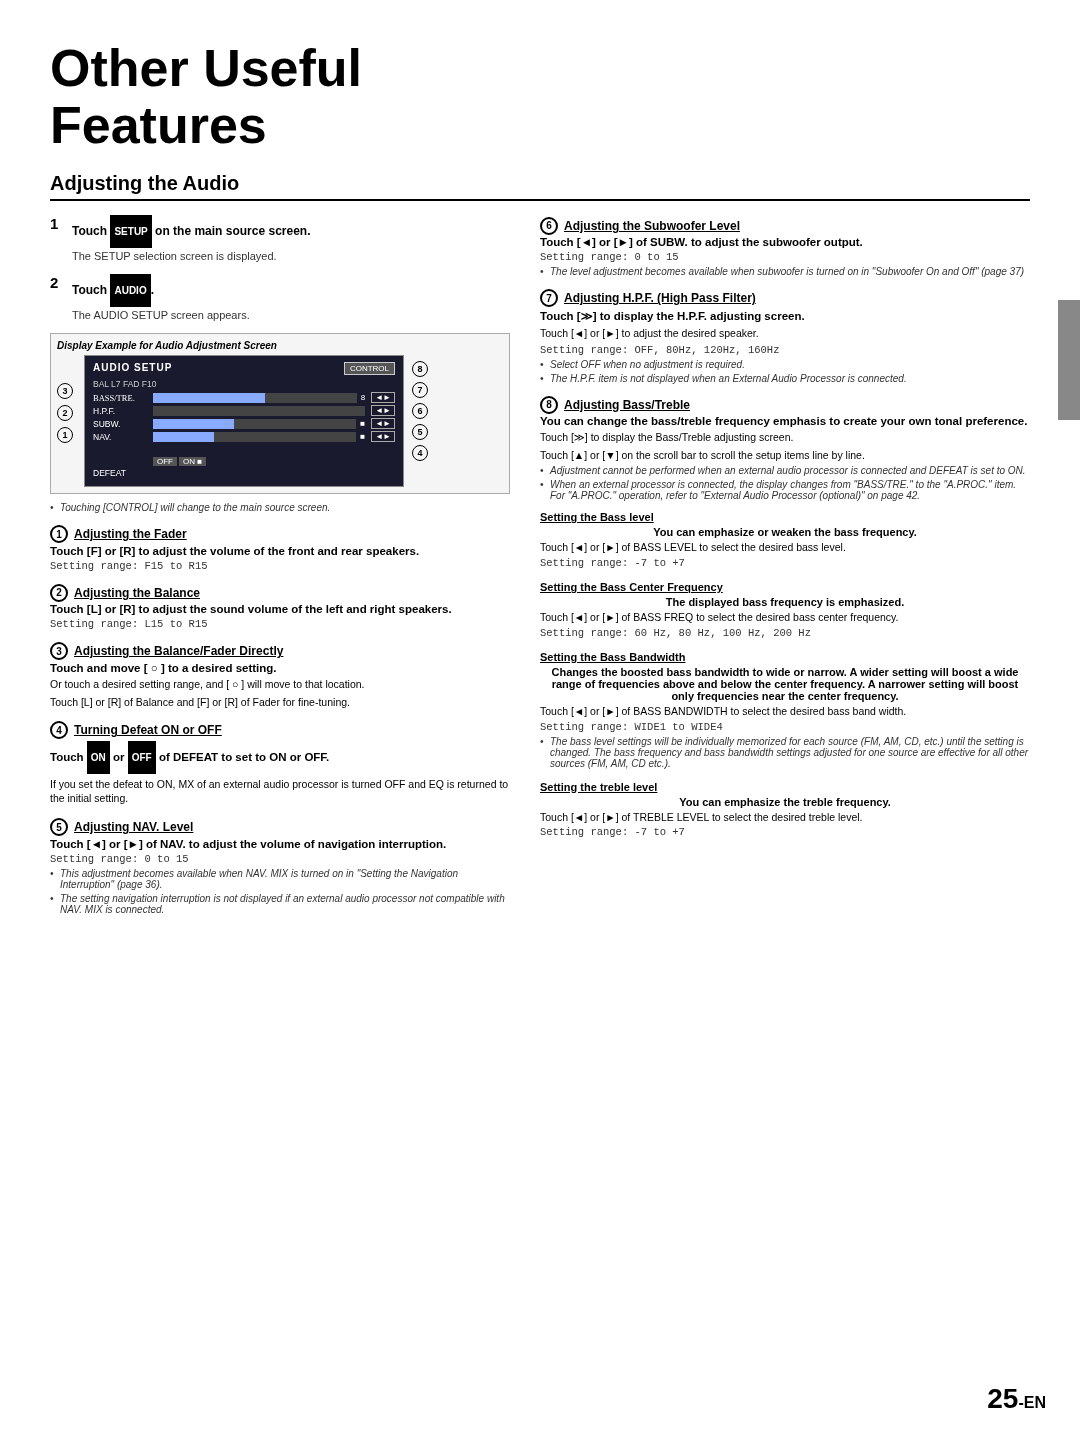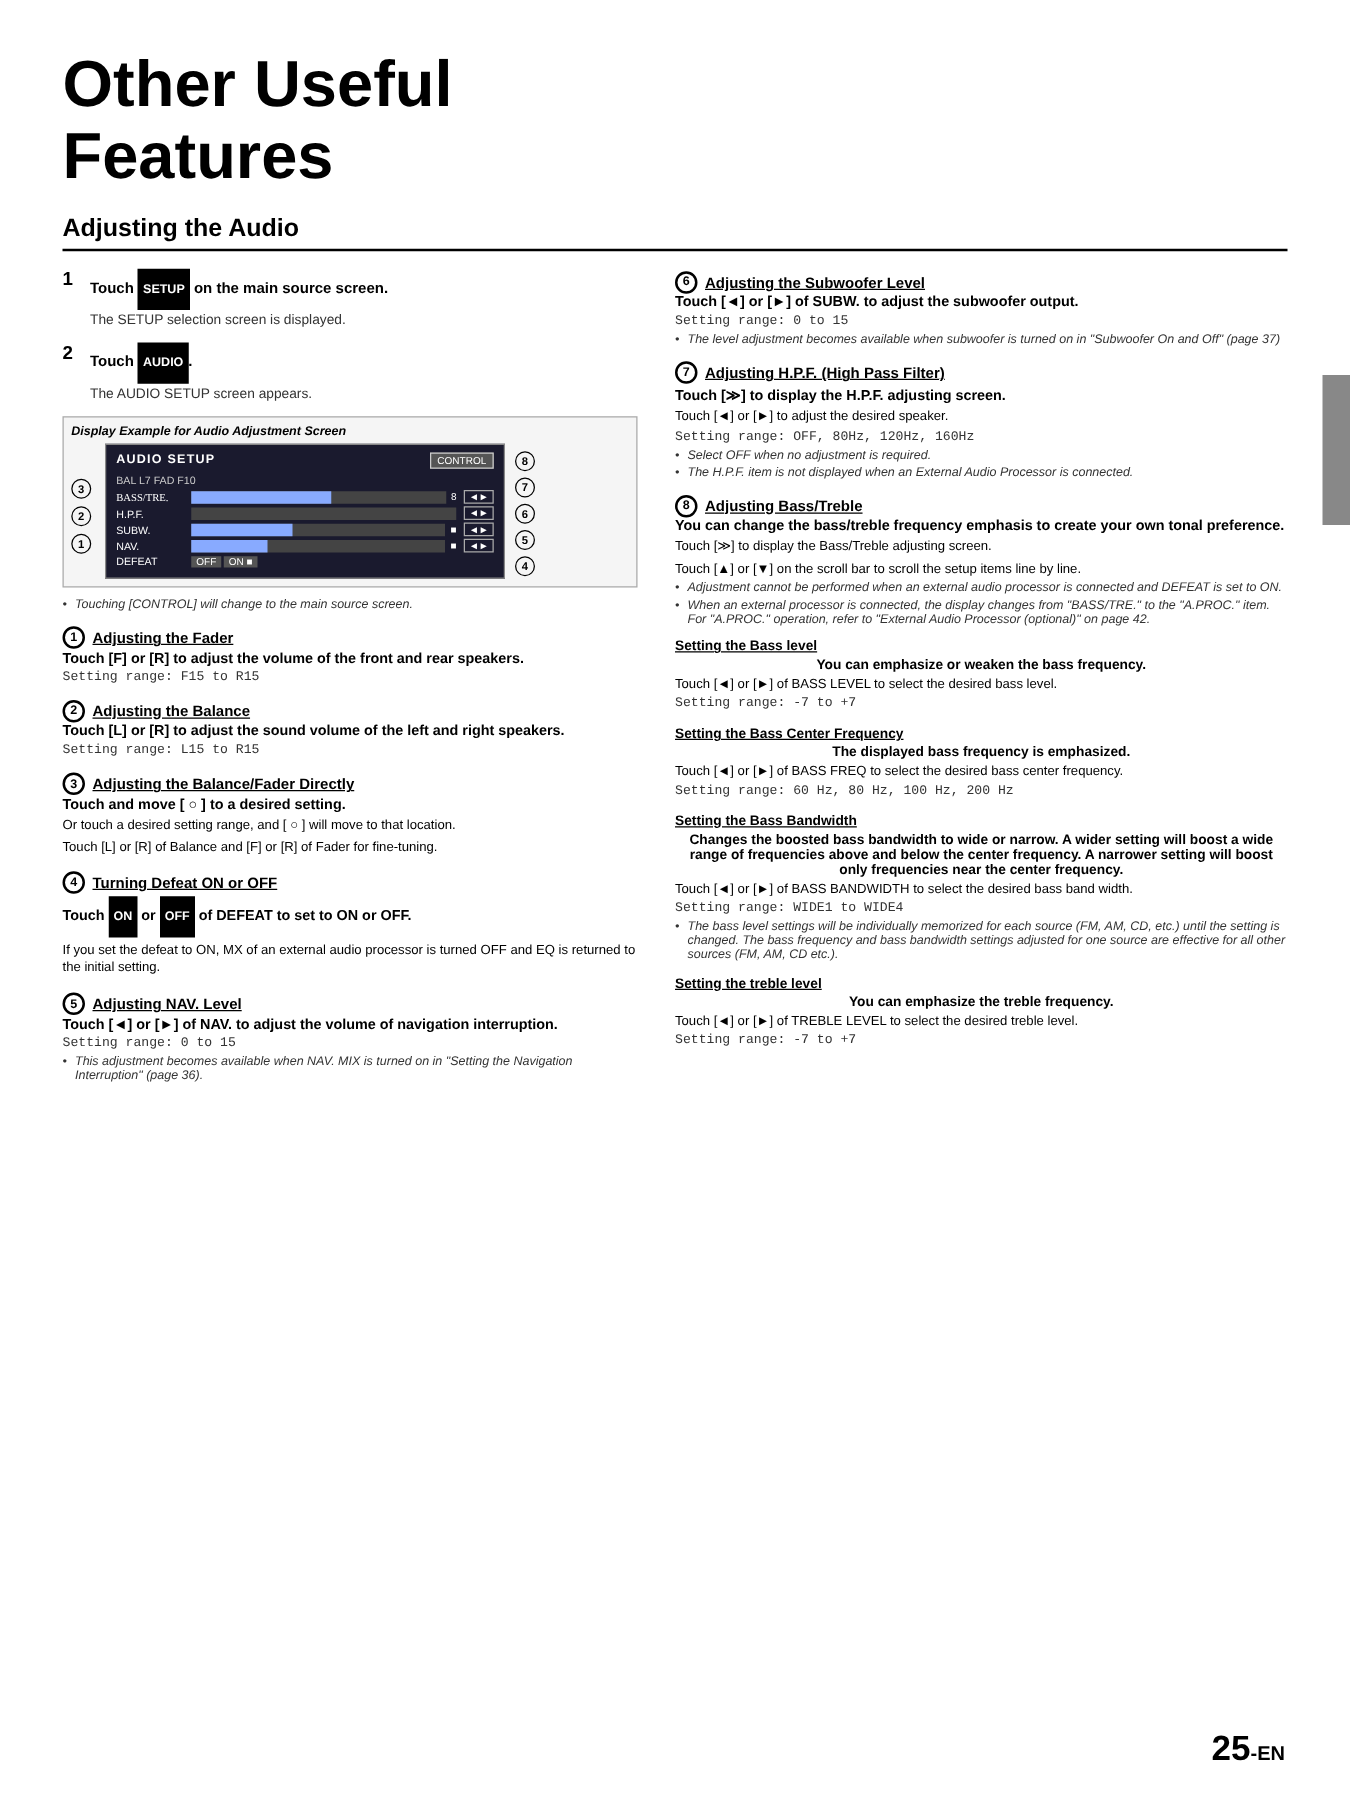--- a/index.html
+++ b/index.html
@@ -187,21 +187,21 @@
       padding: 11px 4px;
       font-size: 10px;
       font-weight: bold;
       display: inline-block;
     }
 
     
     .page-num {
       position: absolute;
       bottom: 30px;
-      right: 52px;
+      right: 34px;
       font-size: 28px;
       font-weight: bold;
       text-align: center;
     }
     .page-num-sub {
       font-size: 16px;
       font-weight: bold;
     }
     .circle-section {
       display: inline-flex;
@@ -327,21 +327,21 @@
             <div style="display:flex; align-items:center; margin:2px 0; font-size:8.5px;">
               <span style="width:60px;">NAV.</span>
               <span style="flex:1; background:#444; height:10px; position:relative; display:flex; align-items:center;">
                 <span style="background:#88aaff; width:30%; height:100%;"></span>
               </span>
               <span style="margin-left:4px; font-size:8px;">■</span>
               <span style="margin-left:6px; border:1px solid #aaa; padding:0 3px; font-size:8px;">◄►</span>
             </div>
 
             <div style="display:flex; align-items:center; margin:2px 0; font-size:8.5px;">
-              <span style="width:60px;">DEFEAT</span>
+              <span style="width:60px;margin-top:24px;">DEFEAT</span>
               <span style="background:#555; padding:0 4px; font-size:8px; margin-right:2px;">OFF</span>
               <span style="background:#555; padding:0 4px; font-size:8px;">ON ■</span>
             </div>
           </div>
 
           <div style="display:flex; flex-direction:column; justify-content:space-around; padding-top:6px; gap:5px;">
             <div><span class="circle-num">8</span></div>
             <div><span class="circle-num">7</span></div>
             <div><span class="circle-num">6</span></div>
             <div><span class="circle-num">5</span></div>
@@ -390,20 +390,21 @@
       </div>
 
       <div class="sub-section">
         <div class="circled-label">
           <span class="circle-section">5</span>
           <span class="section-title-inline">Adjusting NAV. Level</span>
         </div>
         <div class="bold-instruction">Touch [◄] or [►] of NAV. to adjust the volume of navigation interruption.</div>
         <div class="setting-range">Setting range: 0 to 15</div>
         <div class="italic-note">This adjustment becomes available when NAV. MIX is turned on in "Setting the Navigation Interruption" (page 36).</div>
+        <div class="italic-note">The setting navigation interruption is not displayed if an external audio processor not compatible with NAV. MIX is connected.</div>
       </div>
 
     </div>
 
     <div class="col-right">
 
       <div class="sub-section">
         <div class="circled-label">
           <span class="circle-section">6</span>
           <span class="section-title-inline">Adjusting the Subwoofer Level</span>

